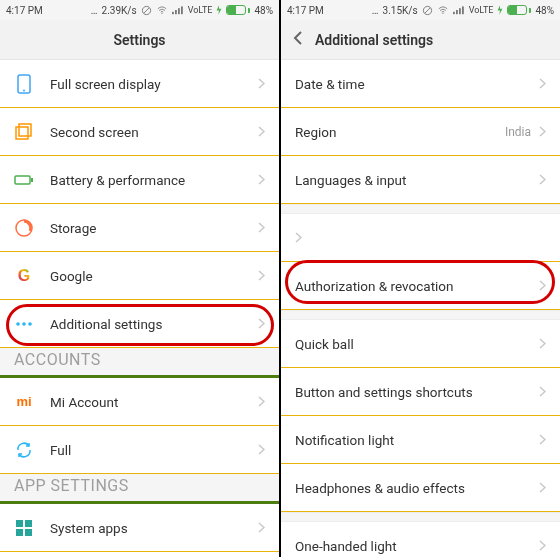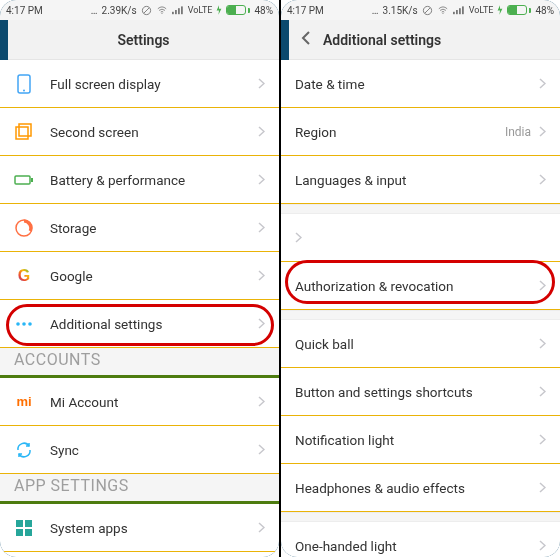--- a/index.html
+++ b/index.html
@@ -10,23 +10,22 @@
     font-family: -apple-system, "Segoe UI", Roboto, sans-serif;
     background: #fff;
     font-size: 13px;
     color: #333;
   }
   .pane {
     width: 280px;
     height: 557px;
     display: flex;
     flex-direction: column;
-    background: #0c4a6e;
+    background: #ec4899;
     overflow: hidden;
-    border-radius: 16px;
   }
   .divider-v {
     width: 2px;
     background: #000;
     height: 557px;
   }
   
   .status-bar {
     height: 20px;
     display: flex;
@@ -66,21 +65,20 @@
   }
   
   .header {
     height: 40px;
     background: #f2f2f2;
     display: flex;
     align-items: center;
     padding: 0 12px;
     border-bottom: 1px solid #e5e5e5;
     position: relative;
-    margin-left: 8px;
   }
   .header .title {
     font-size: 14px;
     font-weight: 600;
     color: #333;
   }
   .header.centered .title {
     position: absolute;
     left: 50%;
     transform: translateX(-50%);
@@ -280,21 +278,21 @@
         </svg>
     </div>
 
     <div class="row">
       <span class="icon-slot">
         <svg width="18" height="18" viewBox="0 0 18 18">
             <path d="M3 9 A6 6 0 0 1 14 5 M15 9 A6 6 0 0 1 4 13" fill="none" stroke="#29b6f6" stroke-width="1.5"></path>
             <path d="M14 2 L14 5 L11 5 M4 16 L4 13 L7 13" fill="none" stroke="#29b6f6" stroke-width="1.5"></path>
           </svg>
       </span>
-      <span class="label">Sync</span>
+      <span class="label">Full</span>
       <svg class="chevron" width="7" height="11" viewBox="0 0 7 11">
           <path d="M1 1 L6 5.5 L1 10" fill="none" stroke="currentColor" stroke-width="1.5"></path>
         </svg>
     </div>
 
     <div class="section-header">APP SETTINGS</div>
 
     <div class="row">
       <span class="icon-slot">
         <svg width="18" height="18" viewBox="0 0 18 18">

